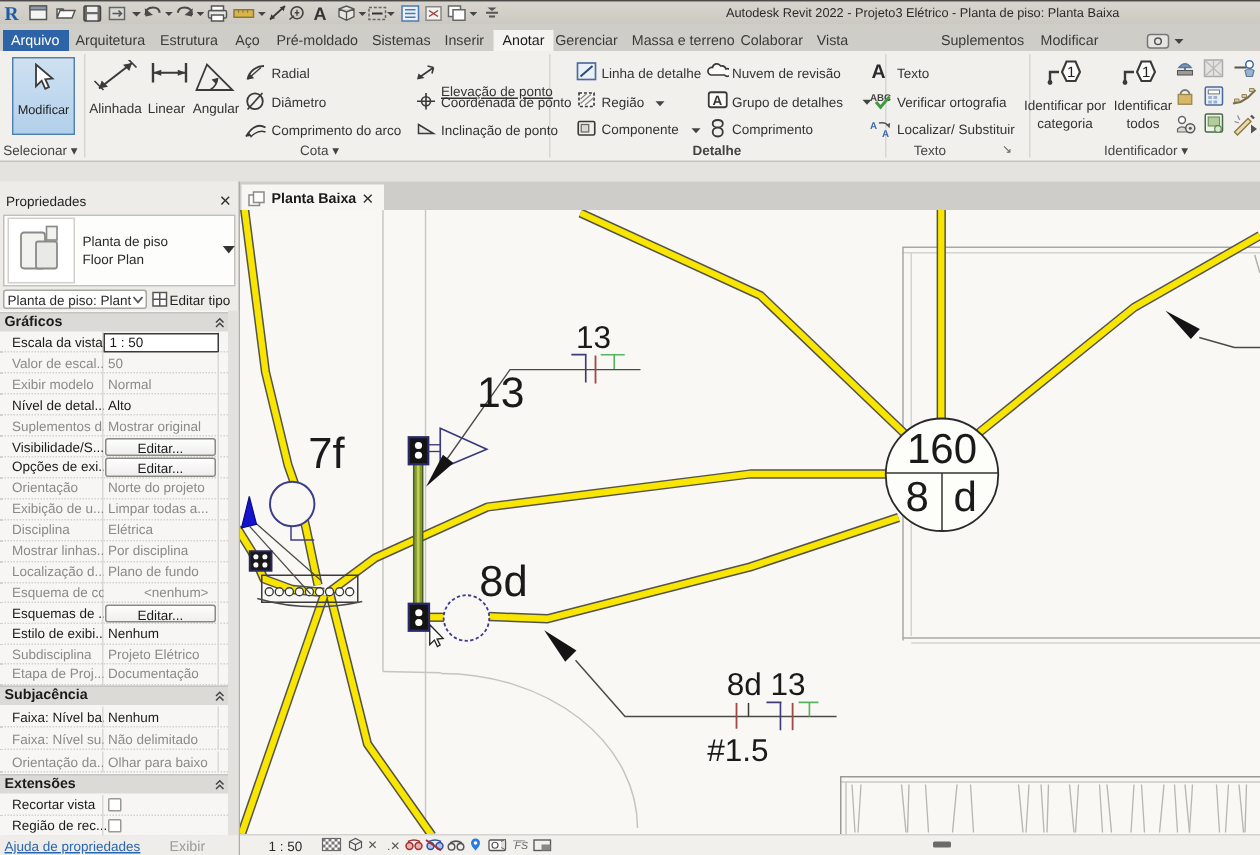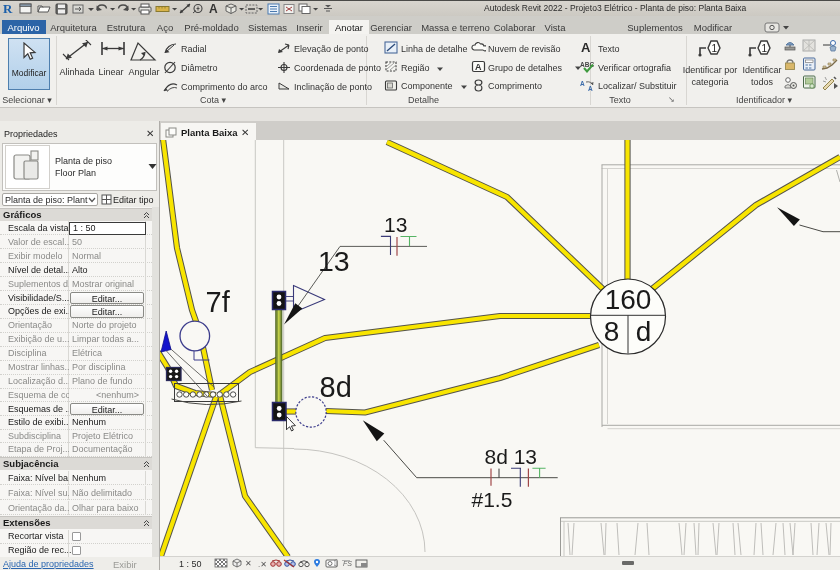--- a/index.html
+++ b/index.html
@@ -78,21 +78,21 @@
     <circle cx="8" cy="5.5" r="2.2" fill="none" stroke="#555"></circle>
     <path d="M19 4 l3 3.4 l3 -3.4" fill="#444"></path>
   </svg>
 <div class="abs" style="left:0;top:34px;width:840px;height:74px;background:#f1f0ed;border-bottom:1px solid #c6c4c0;"></div>
 <div class="abs" style="left:56px;top:36px;width:1px;height:69px;background:#d8d6d2;"></div>
 <div class="abs" style="left:366px;top:36px;width:1px;height:69px;background:#d8d6d2;"></div>
 <div class="abs" style="left:590px;top:36px;width:1px;height:69px;background:#d8d6d2;"></div>
 <div class="abs" style="left:686px;top:36px;width:1px;height:69px;background:#d8d6d2;"></div>
 <div class="tx" style="left:-43px;top:95px;width:140px;text-align:center;font-size:9px;color:#444;">Selecionar ▾</div>
 <div class="tx" style="left:143px;top:95px;width:140px;text-align:center;font-size:9px;color:#444;">Cota ▾</div>
-<div class="tx" style="left:408px;top:95px;width:140px;text-align:left;font-size:9px;color:#444;">Detalhe</div>
+<div class="tx" style="left:408px;top:95px;width:140px;text-align:center;font-size:9px;color:#444;font-weight:bold;">Detalhe</div>
 <div class="tx" style="left:550px;top:95px;width:140px;text-align:center;font-size:9px;color:#444;">Texto</div>
 <div class="tx" style="left:694px;top:95px;width:140px;text-align:center;font-size:9px;color:#444;">Identificador ▾</div>
 <div class="tx" style="left:668px;top:95px;font-size:8px;color:#666;">↘</div>
 <div class="abs" style="left:8px;top:38px;width:42px;height:52px;background:linear-gradient(#cfe1f2,#b2d0ea);border:1.5px solid #4e7fae;"></div>
 <svg class="abs" style="left:20px;top:42px" width="18" height="20" viewBox="0 0 18 20">
     <path d="M4 1 L4 15.5 L7.8 11.8 L10.2 17.2 L12.6 16.1 L10.2 10.8 L15 10.4 Z" fill="#fdfdfd" stroke="#3a3a3a" stroke-width="1.2"></path>
   </svg>
 <div class="tx" style="left:8px;top:68px;width:42px;text-align:center;font-size:8.5px;color:#222;">Modificar</div>
 <svg class="abs" style="left:62px;top:40px" width="30" height="22" viewBox="0 0 30 22">
     <path d="M4 19 L26 2" stroke="#3a3a3a" stroke-width="1.4"></path>
@@ -127,21 +127,21 @@
 <svg class="abs" style="left:163px;top:80px" width="15" height="12" viewBox="0 0 15 12">
     <path d="M1 11 Q 7 1 14 5" fill="none" stroke="#3a3a3a" stroke-width="1.2"></path>
     <path d="M1 11 l4 -0.4 l-2.4 -2.6 z" fill="#3a3a3a"></path>
     <path d="M4 11.5 Q 9 6 14 8" fill="none" stroke="#3a3a3a" stroke-width="0.9"></path>
   </svg>
 <div class="tx" style="left:181px;top:82px;font-size:9px;color:#333;">Comprimento  do arco</div>
 <svg class="abs" style="left:277px;top:42px" width="14" height="12" viewBox="0 0 14 12">
     <path d="M2 10 L12 3 M12 3 l-4 -1 M12 3 l-1 4" stroke="#3a3a3a" stroke-width="1.1" fill="none"></path>
     <path d="M2 7 l4 3 l-5 1 z" fill="#3a3a3a"></path>
   </svg>
-<div class="tx" style="left:294px;top:44px;font-size:9px;color:#333;">Elevação  de ponto</div>
+<div class="tx" style="left:294px;top:56px;font-size:9px;color:#333;text-decoration:underline;">Elevação  de ponto</div>
 <svg class="abs" style="left:277px;top:61px" width="14" height="13" viewBox="0 0 14 13">
     <path d="M7 1 V12 M1 6.5 H13" stroke="#3a3a3a" stroke-width="1.1"></path>
     <circle cx="7" cy="6.5" r="3" fill="none" stroke="#3a3a3a" stroke-width="1.1"></circle>
   </svg>
 <div class="tx" style="left:294px;top:63px;font-size:9px;color:#333;">Coordenada  de ponto</div>
 <svg class="abs" style="left:277px;top:80px" width="14" height="12" viewBox="0 0 14 12">
     <path d="M2 3 L12 9 L2 9 Z" fill="#e8e8e4" stroke="#3a3a3a" stroke-width="1"></path>
   </svg>
 <div class="tx" style="left:294px;top:82px;font-size:9px;color:#333;">Inclinação  de ponto</div>
 <svg class="abs" style="left:384px;top:41px" width="14" height="13" viewBox="0 0 14 13">

